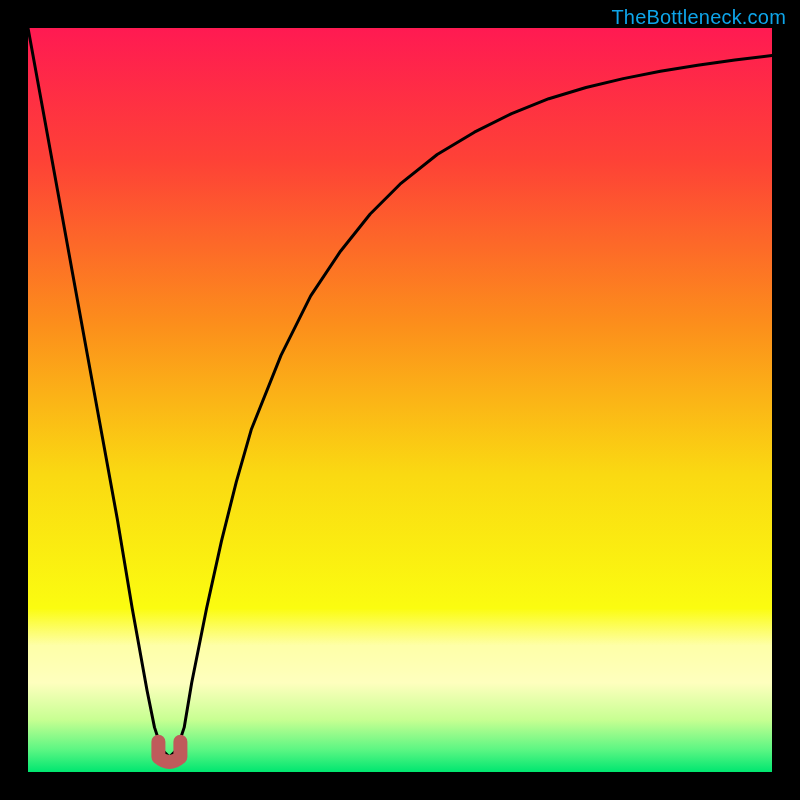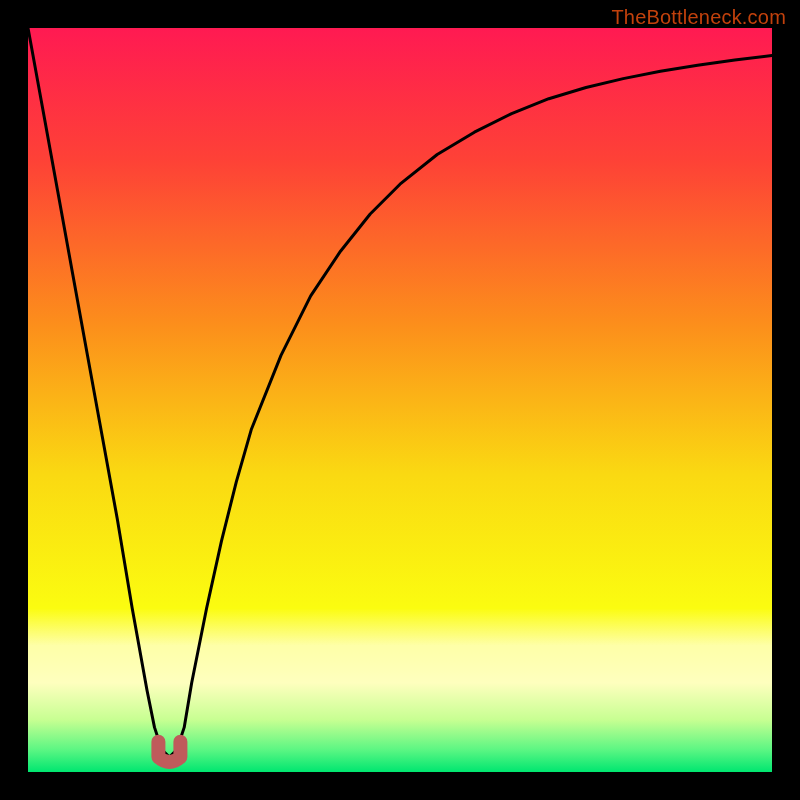--- a/index.html
+++ b/index.html
@@ -28,21 +28,21 @@
     overflow: hidden;
   }
   .gradient {
     position: absolute;
     inset: 0;
   }
   .watermark {
     position: absolute;
     top: 6px;
     right: 14px;
-    color: #c2410c;
+    color: #0ea5e9;
     font-size: 20px;
     letter-spacing: 0.2px;
     font-weight: 400;
   }
   svg.curves {
     position: absolute;
     inset: 0;
   }
 </style>
 </head>

